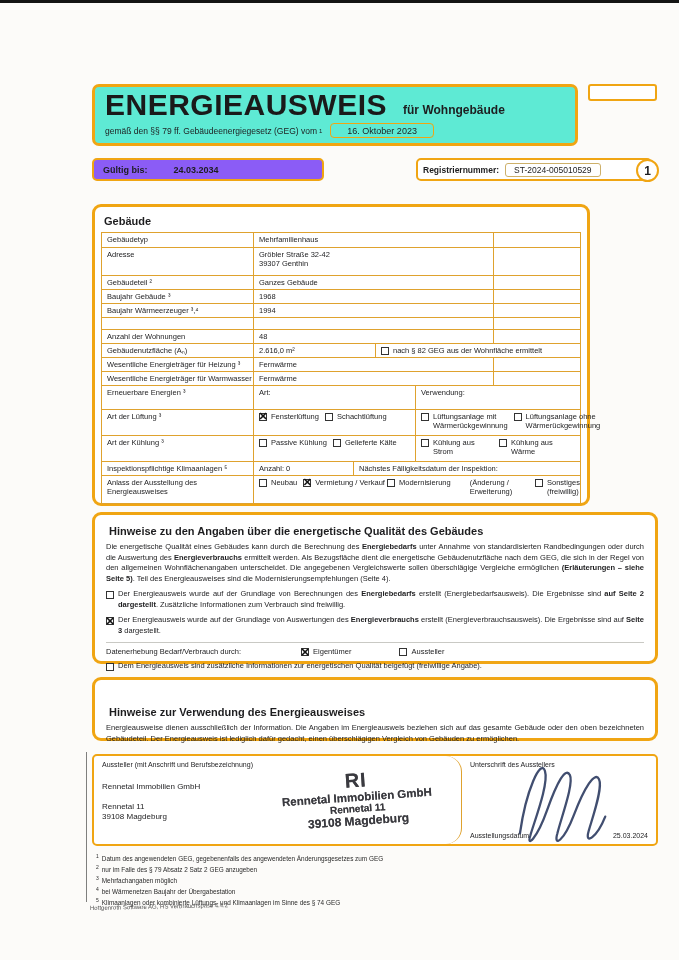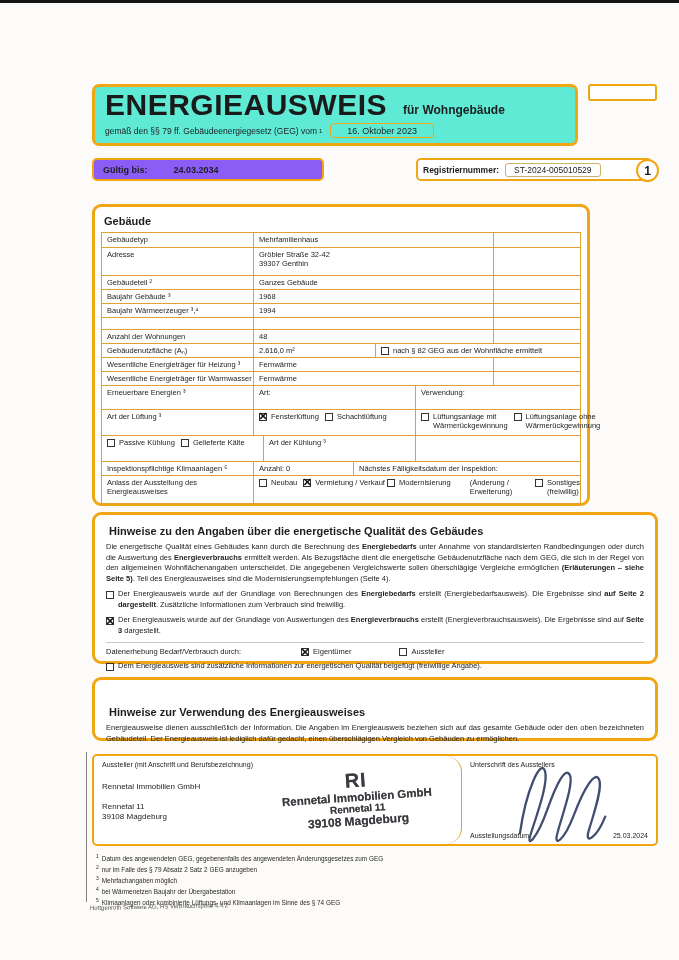--- a/index.html
+++ b/index.html
@@ -223,31 +223,41 @@
             <span>Lüftungsanlage mit Wärmerückgewinnung</span>
           </span>
           <span class="opt">
             <span class="cb" data-checked="false"></span>
             <span>Lüftungsanlage ohne Wärmerückgewinnung</span>
           </span>
         </div>
       </div>
 
       <div class="trow h26">
+        <div class="tc lbl nw">Art der Kühlung ³</div>
         <div class="tc vc-art optcol">
           <span class="opt">
             <span class="cb" data-checked="false"></span>
             <span>Passive Kühlung</span>
           </span>
           <span class="opt">
             <span class="cb" data-checked="false"></span>
             <span>Gelieferte Kälte</span>
           </span>
         </div>
-        <div class="tc lbl nw">Art der Kühlung ³</div>
+        <div class="tc rest optcol">
+          <span class="opt">
+            <span class="cb" data-checked="false"></span>
+            <span>Kühlung aus Strom</span>
+          </span>
+          <span class="opt">
+            <span class="cb" data-checked="false"></span>
+            <span>Kühlung aus Wärme</span>
+          </span>
+        </div>
       </div>
 
       <div class="trow">
         <div class="tc lbl nw">Inspektionspflichtige Klimaanlagen ⁵</div>
         <div class="tc vc-anz">Anzahl: 0</div>
         <div class="tc rest">Nächstes Fälligkeitsdatum der Inspektion:</div>
       </div>
 
       <div class="trow h2l">
         <div class="tc lbl">Anlass der Ausstellung des Energieausweises</div>

